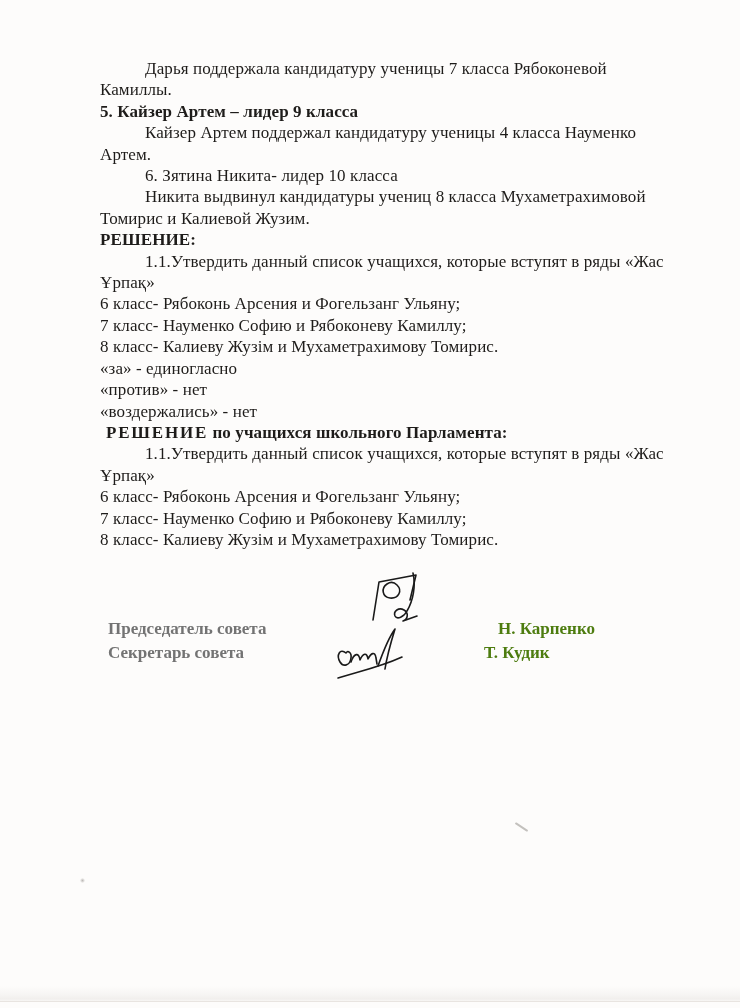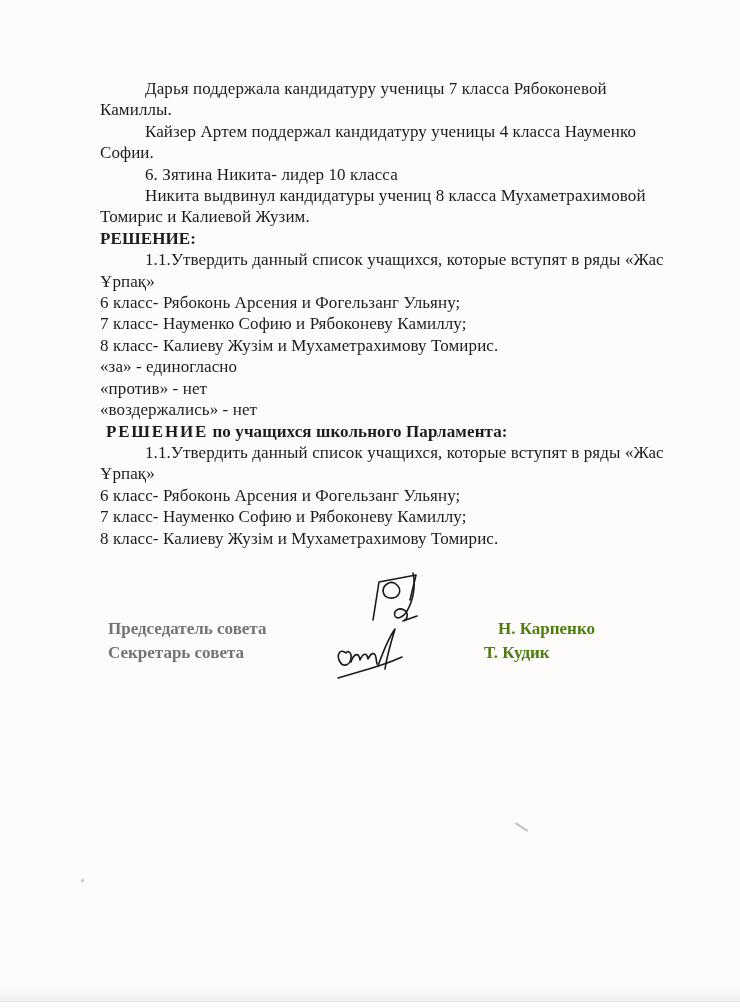--- a/index.html
+++ b/index.html
@@ -8,21 +8,20 @@
     background:#ffffff;
     font-family:"Liberation Serif","DejaVu Serif",serif;
   }
   .page{
     position:absolute;inset:0;background:#fdfcfb;
   }
   .textblock{
     position:absolute;left:100px;top:58px;width:580px;
     font-size:17px;line-height:21.4px;color:#1e1c1a;
     letter-spacing:0.1px;
-    margin-top:20px;
   }
   .line{white-space:nowrap;}
   .ind{padding-left:45px;}
   .ind5{padding-left:6px;}
   .b{font-weight:bold;}
   .sp{letter-spacing:1.8px;}
   .sigblock-left{
     position:absolute;left:108px;top:617px;
     font-size:17px;line-height:24px;font-weight:bold;color:#737373;white-space:nowrap;
   }
@@ -55,22 +54,23 @@
   }
 </style>
 </head>
 <body>
 
 <div class="page">
 
   <div class="textblock">
     <div class="line ind">Дарья поддержала кандидатуру ученицы 7 класса Рябоконевой</div>
     <div class="line">Камиллы.</div>
+    <div class="line b">5. Кайзер Артем – лидер 9 класса</div>
     <div class="line ind">Кайзер Артем поддержал кандидатуру ученицы 4 класса Науменко</div>
-    <div class="line">Софии.</div>
+    <div class="line">Артем.</div>
     <div class="line ind">6. Зятина Никита- лидер 10 класса</div>
     <div class="line ind">Никита выдвинул кандидатуры учениц 8 класса Мухаметрахимовой</div>
     <div class="line">Томирис и Калиевой Жузим.</div>
     <div class="line b">РЕШЕНИЕ:</div>
     <div class="line ind">1.1.Утвердить данный список учащихся, которые вступят в ряды «Жас</div>
     <div class="line">Ұрпақ»</div>
     <div class="line">6 класс- Рябоконь Арсения и Фогельзанг Ульяну;</div>
     <div class="line">7 класс- Науменко Софию и Рябоконеву Камиллу;</div>
     <div class="line">8 класс- Калиеву Жузім и Мухаметрахимову Томирис.</div>
     <div class="line">«за» - единогласно</div>

